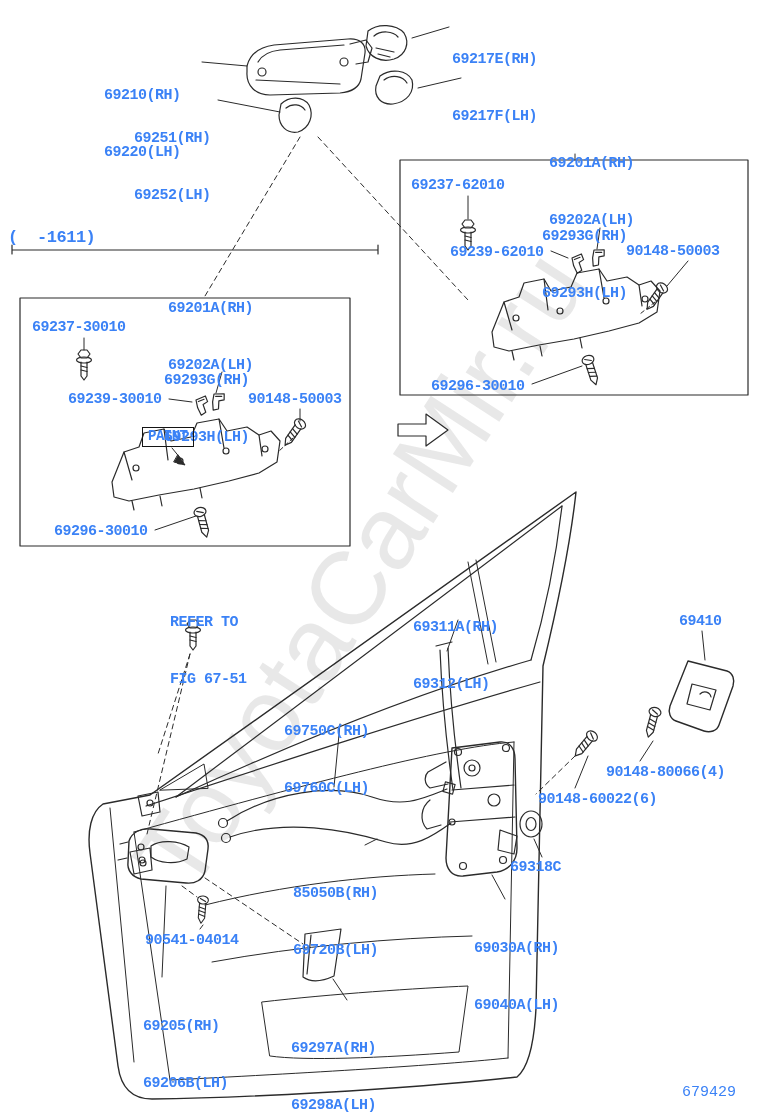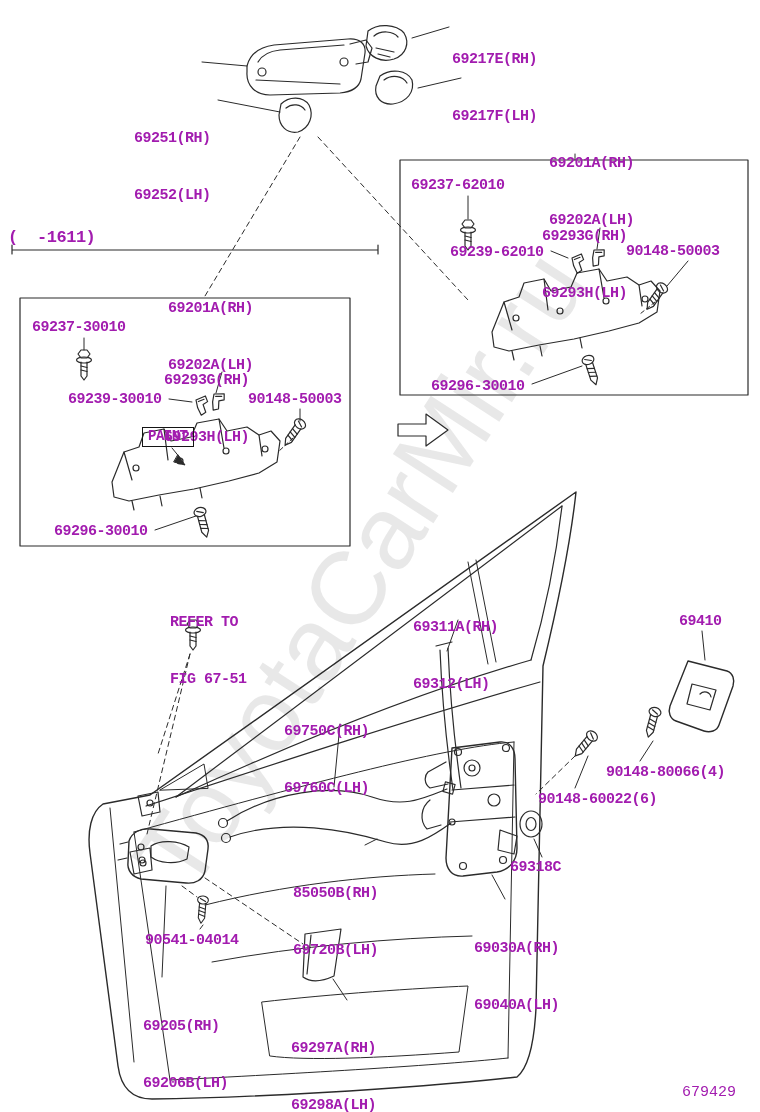--- a/index.html
+++ b/index.html
@@ -4,21 +4,21 @@
 <style>
   * { margin:0; padding:0; box-sizing:border-box; }
   html,body { background:#ffffff; }
   .stage {
     position:relative; width:760px; height:1112px; background:#fff; overflow:hidden;
     font-family:"Liberation Mono","DejaVu Sans Mono",monospace;
   }
   svg.draw { position:absolute; left:0; top:0; }
   .lbl {
     position:absolute; font-weight:bold; font-size:15px; line-height:1.27;
-    color:#a21caf; white-space:pre; letter-spacing:-0.5px; z-index:2;
+    color:#3b82f6; white-space:pre; letter-spacing:-0.5px; z-index:2;
   }
   .lbl span { display:block; }
   .paint { border:1.6px solid #141414; padding:0 5px; font-size:14px; }
   .range { font-size:17px; }
   .docnum { font-weight:normal; letter-spacing:0; }
 </style>
 </head>
 <body>
 
 <div class="stage">
@@ -245,20 +245,24 @@
         <line x1="162" y1="977" x2="166" y2="886"></line>
         <line x1="347" y1="1000" x2="333" y2="979"></line>
       </g>
     </g>
   </svg>
 
   <div class="lbl" style="left:452px;top:12px">
     <span>69217E(RH)</span>
     <span>69217F(LH)</span>
   </div>
+  <div class="lbl" style="left:104px;top:48px">
+    <span>69210(RH)</span>
+    <span>69220(LH)</span>
+  </div>
   <div class="lbl" style="left:134px;top:91px">
     <span>69251(RH)</span>
     <span>69252(LH)</span>
   </div>
   <div class="lbl" style="left:549px;top:116px">
     <span>69201A(RH)</span>
     <span>69202A(LH)</span>
   </div>
   <div class="lbl" style="left:411px;top:176px">69237-62010</div>
   <div class="lbl" style="left:542px;top:189px">

